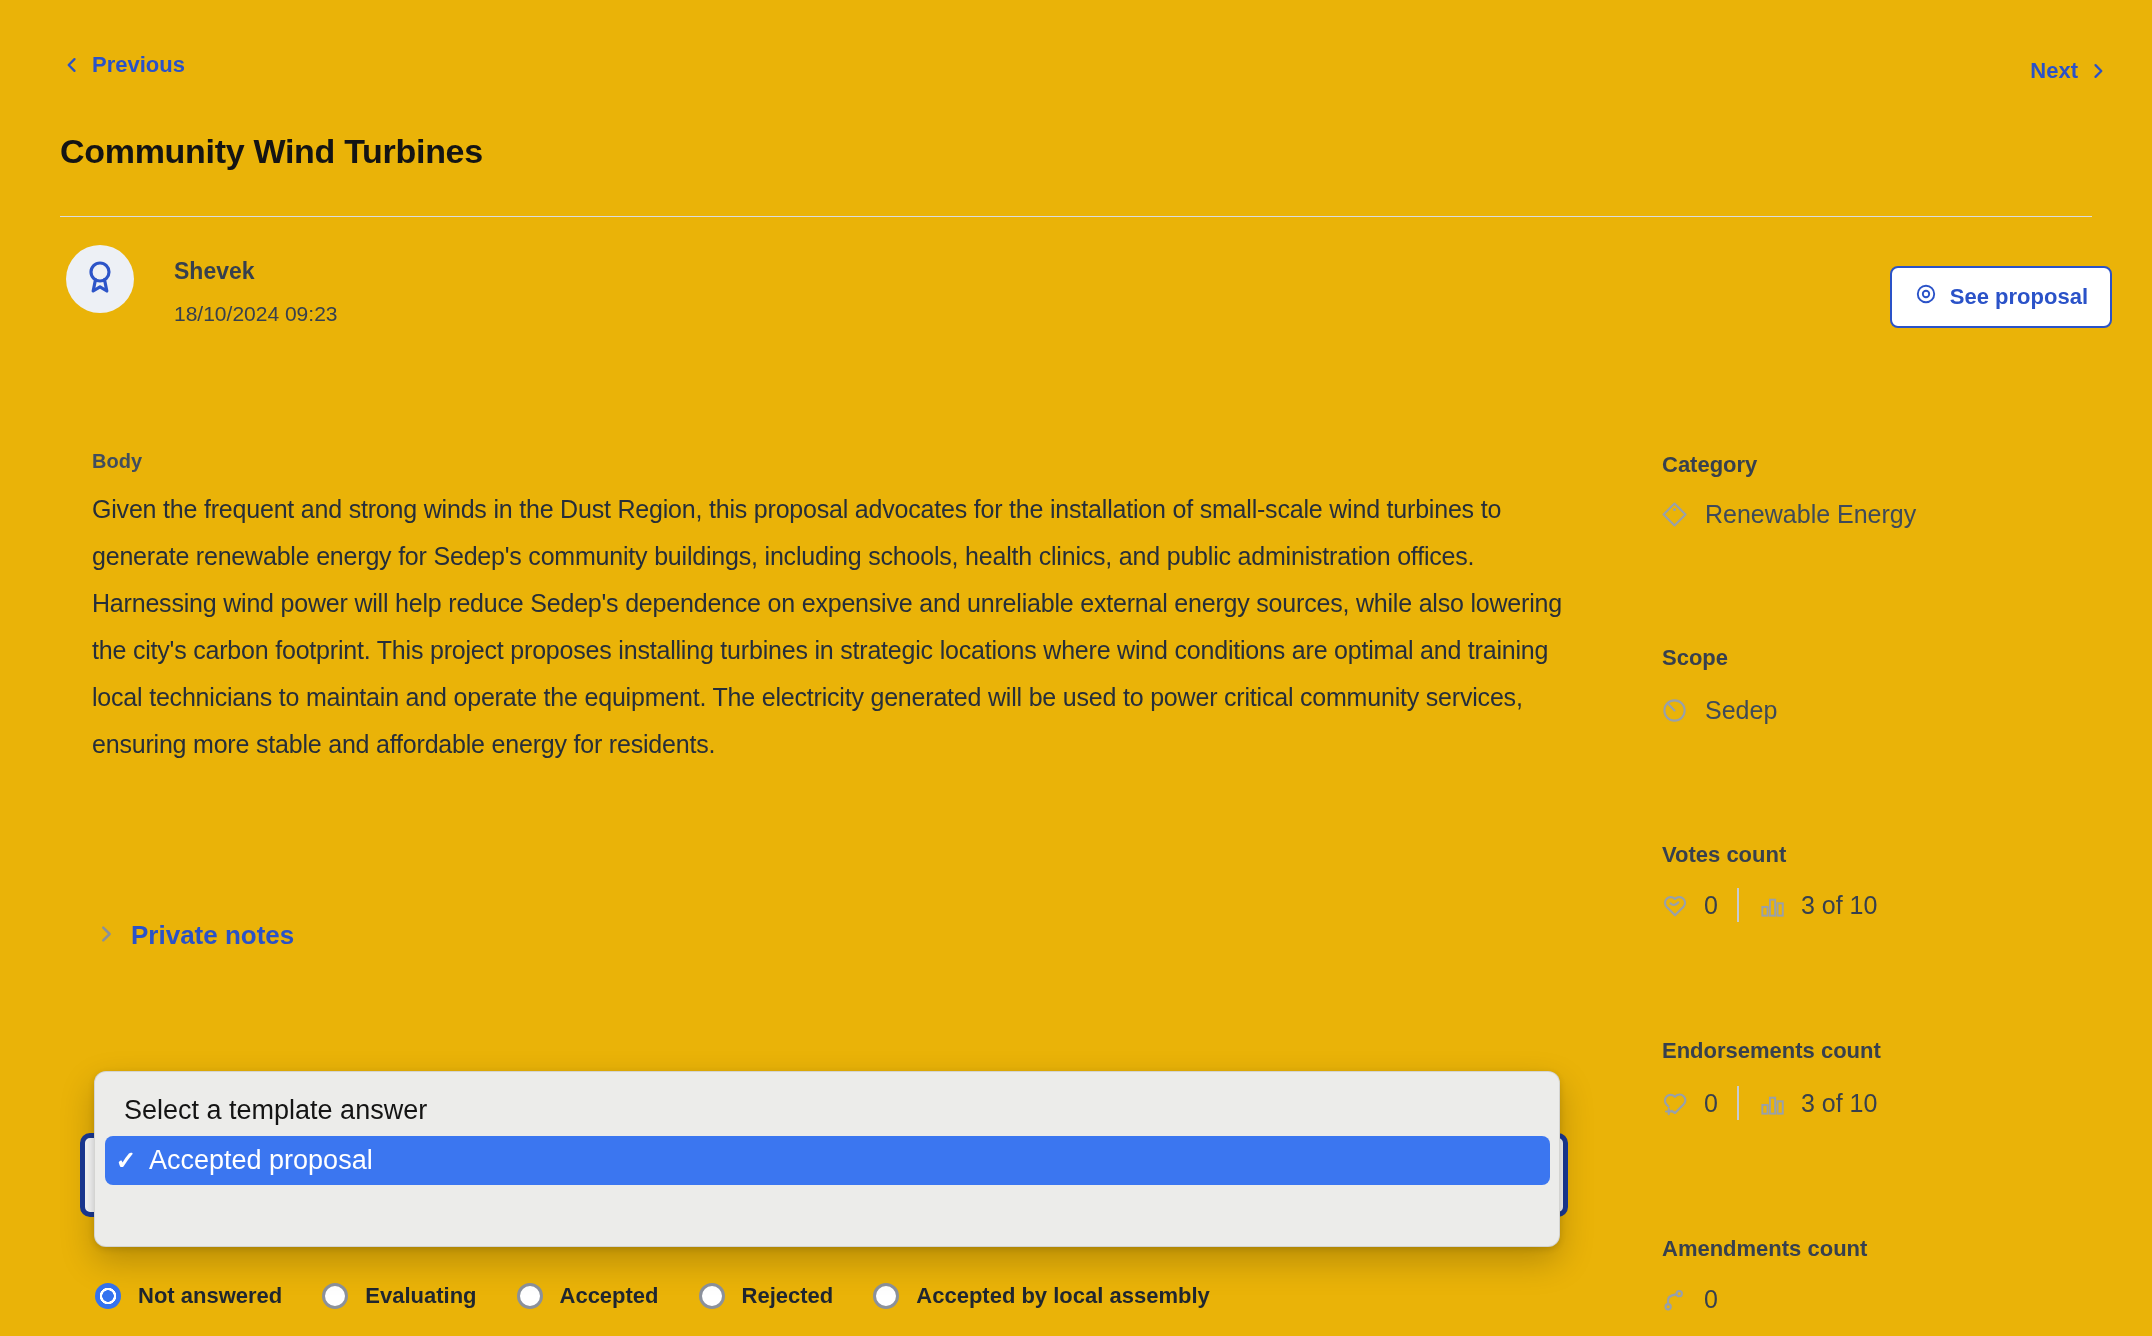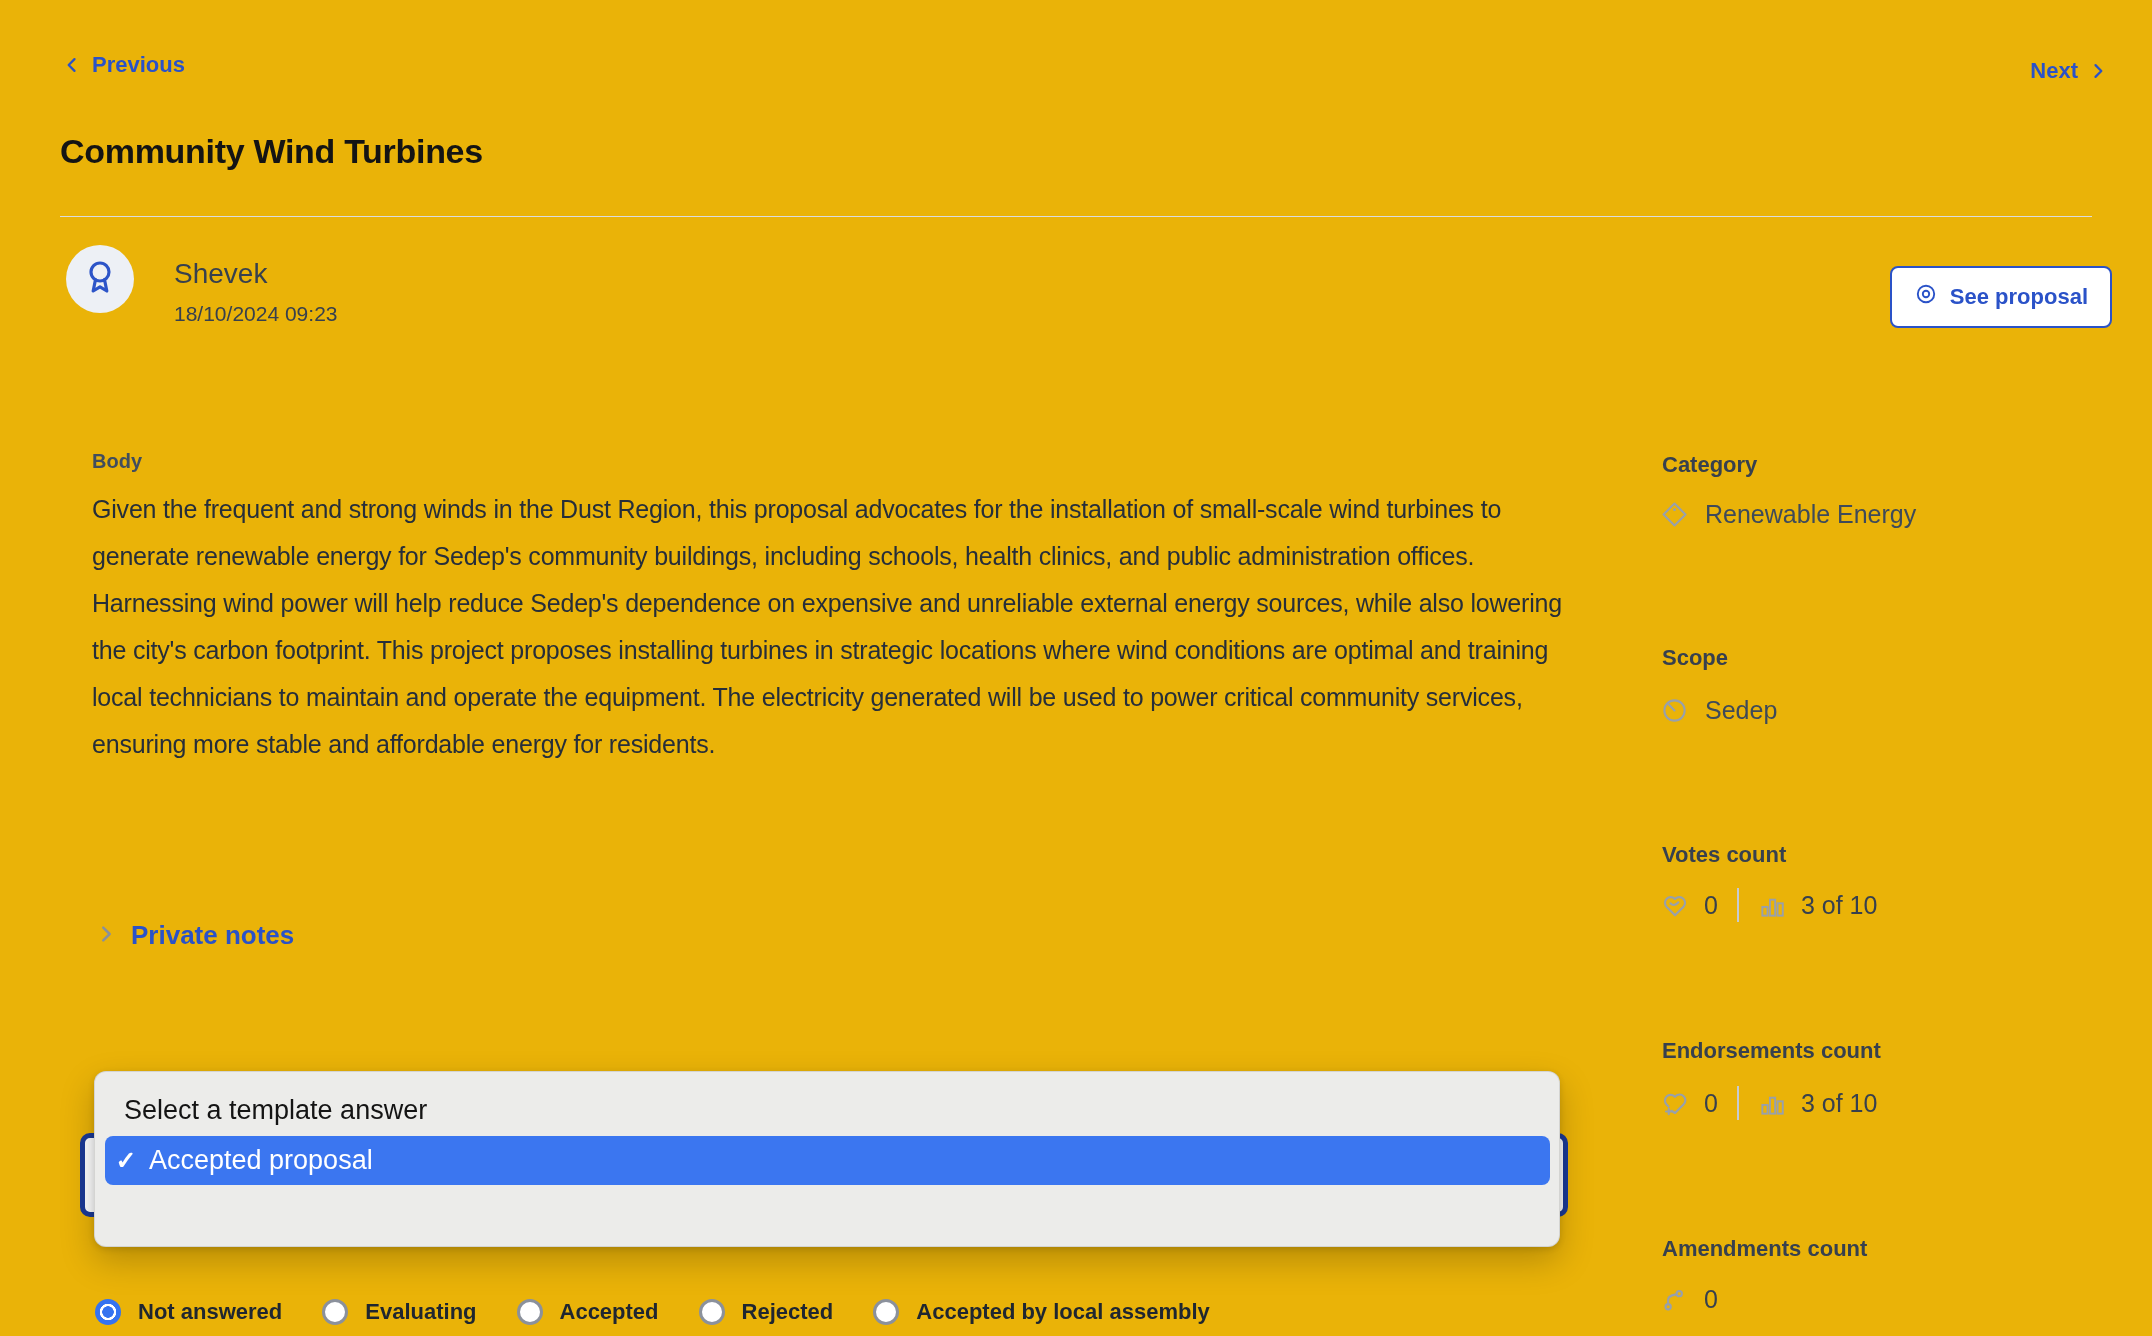--- a/index.html
+++ b/index.html
@@ -14,21 +14,21 @@
     color:#2a52c8; font-weight:bold; font-size:22px; text-decoration:none; cursor:pointer; }
   .nav-prev { left:62px; top:52px; }
   .nav-next { right:44px; top:58px; }
   .nav-link svg { display:block; }
   
   .page-title { position:absolute; left:60px; top:132px; font-size:34px; font-weight:bold; color:#141414; letter-spacing:-0.3px; }
   .title-rule { position:absolute; left:60px; top:216px; width:2032px; height:1px; background:#dadce0; border:0; }
   
   .avatar { position:absolute; left:66px; top:245px; width:68px; height:68px; border-radius:50%;
     background:#edf0f5; display:flex; align-items:center; justify-content:center; }
-  .author-name { position:absolute; left:174px; top:258px; font-size:28px; font-weight:normal; color:#37404e; }
+  .author-name { position:absolute; left:174px; top:258px; font-size:23px; font-weight:bold; color:#37404e; }
   .author-ts { position:absolute; left:174px; top:302px; font-size:21px; color:#37404e; }
   
   .see-proposal { position:absolute; right:40px; top:266px; height:62px; padding:0 22px;
     display:flex; align-items:center; gap:12px; background:#fff;
     border:2px solid #2a52c8; border-radius:8px; color:#2a52c8;
     font-family:"Liberation Sans", sans-serif; font-size:22px; font-weight:bold; cursor:pointer; }
   
   .body-label { position:absolute; left:92px; top:450px; font-size:20px; font-weight:bold; color:#414d5e; }
   .body-text { position:absolute; left:92px; top:486px; width:1478px;
     font-size:25px; line-height:47px; letter-spacing:-0.2px; color:#262e3a; }
@@ -44,21 +44,21 @@
     box-shadow:0 14px 34px rgba(0,0,0,0.22), 0 2px 6px rgba(0,0,0,0.12);
     font-size:27px; color:#141414; }
   .dd-row { position:absolute; left:0; width:100%; height:48px; line-height:48px; padding-left:29px; cursor:pointer; }
   .dd-row-1 { top:14px; }
   .dd-row-3 { top:117px; }
   .dd-row-selected { position:absolute; left:10px; top:64px; width:calc(100% - 19px); height:49px;
     background:#3b76f0; border-radius:8px; color:#ffffff; display:flex; align-items:center;
     padding-left:8px; cursor:pointer; }
   .dd-check { width:26px; text-align:center; font-size:25px; font-weight:bold; margin-right:10px; color:#fff; }
   
-  .radio-row { position:absolute; left:95px; top:1283px; display:flex; align-items:center; gap:40px;margin-top:16px; }
+  .radio-row { position:absolute; left:95px; top:1283px; display:flex; align-items:center; gap:40px; }
   .radio-item { display:flex; align-items:center; gap:17px; cursor:pointer; }
   .radio-dot { width:26px; height:26px; border-radius:50%; flex:0 0 auto; }
   .radio-off { border:3px solid #8b919c; background:#fff; }
   .radio-on { background:radial-gradient(circle, #3573f0 0 5.5px, #ffffff 6px 8px, #3573f0 8.5px 13px); }
   .radio-label { font-size:22px; font-weight:bold; color:#1f2630; white-space:nowrap; }
   
   .sb-label { position:absolute; left:1662px; font-size:22px; font-weight:bold; color:#37404e; }
   .sb-row { position:absolute; left:1660px; display:flex; align-items:center; }
   .sb-value { font-size:25px; color:#3e4a5a; margin-left:16px; }
   .sb-count { font-size:25px; color:#37404e; margin-left:14px; }

